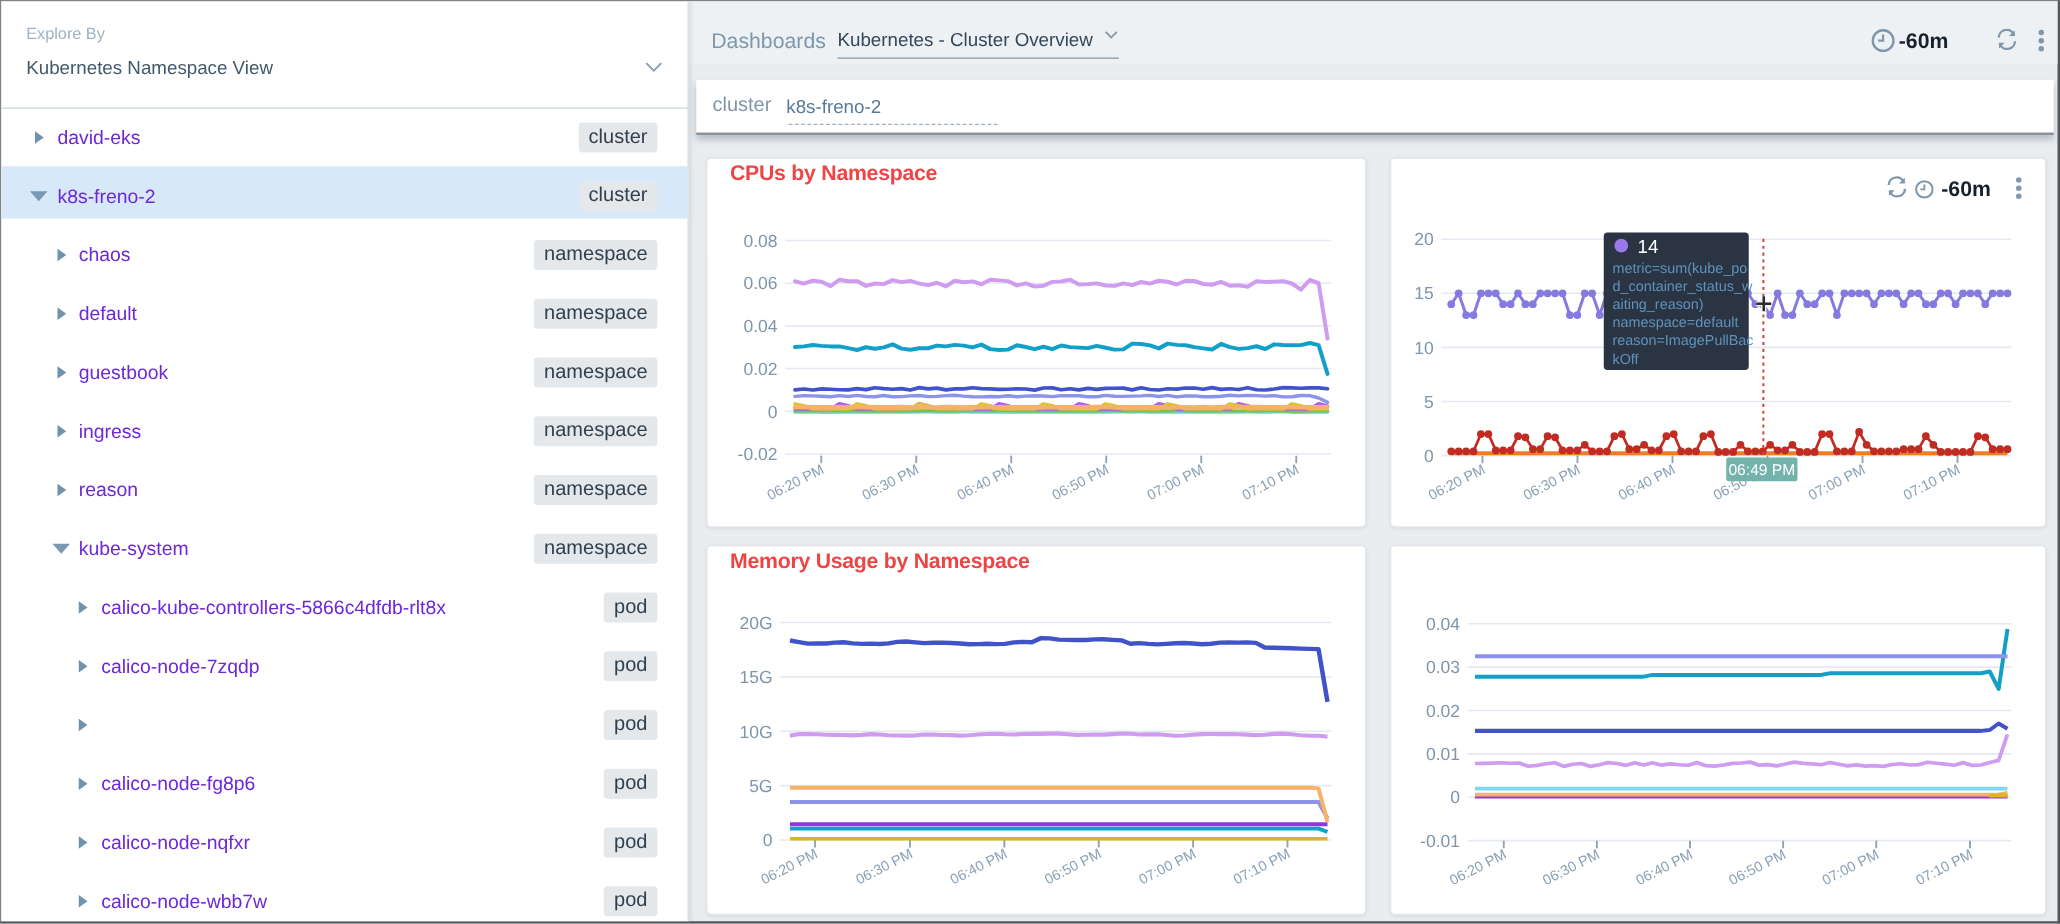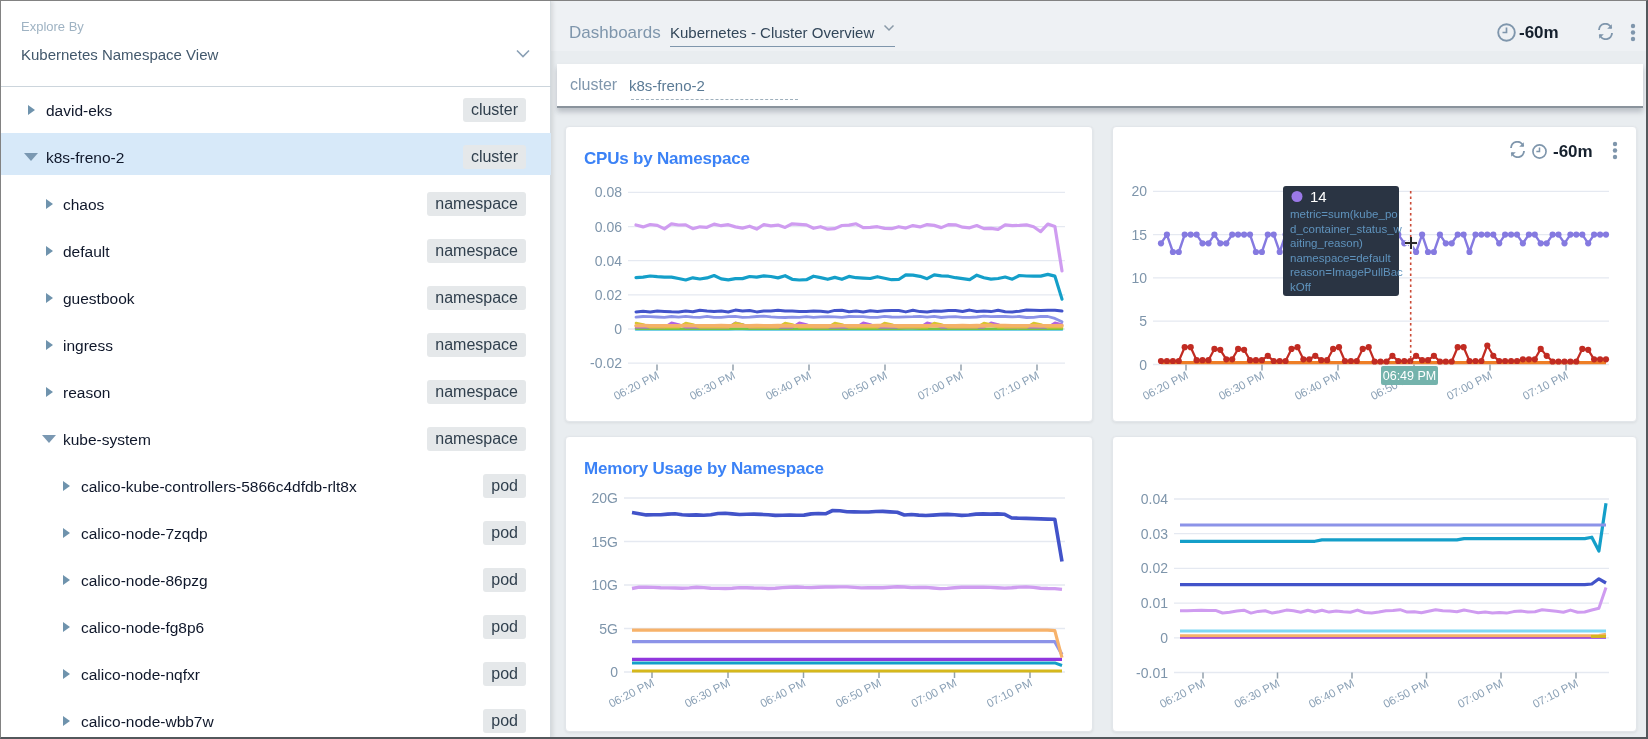--- a/index.html
+++ b/index.html
@@ -5,36 +5,36 @@
 svg text { font-family:"Liberation Sans",sans-serif; }
 #page { position:relative; width:1648px; height:739px; background:#e9edf0; overflow:hidden; border:1px solid #828282; border-right:2px solid #53585c; border-bottom:2px solid #53585c; }
 #sidebar { position:absolute; left:0; top:0; width:550px; height:737px; background:#fff; border-right:1px solid #d4dade; box-shadow:2px 0 4px rgba(0,0,0,0.10); z-index:5; }
 .exby { position:absolute; left:20px; top:18px; font-size:13px; color:#9fb3c3; }
 .viewname { position:absolute; left:20px; top:45px; font-size:15px; color:#42586c; }
 .vchev { position:absolute; left:514px; top:48px; }
 .hdiv { position:absolute; left:0; top:85px; width:550px; border-top:1px solid #ccd5dc; }
 .row { position:absolute; left:0; width:550px; height:47px; }
 .tri-r { position:absolute; top:17.5px; width:0; height:0; border-left:7px solid #6f93ad; border-top:5.5px solid transparent; border-bottom:5.5px solid transparent; }
 .tri-d { position:absolute; top:19px; width:0; height:0; border-top:8.5px solid #7a98b2; border-left:7.5px solid transparent; border-right:7.5px solid transparent; }
-.rlabel { position:absolute; top:0; line-height:47px; font-size:15.5px; color:#0f172a; }
+.rlabel { position:absolute; top:0; line-height:47px; font-size:15.5px; color:#6d28d9; }
 .rtag { position:absolute; right:25px; top:11px; height:24px; line-height:24px; padding:0 8px; background:#e5e8ea; border-radius:3px; font-size:16px; color:#31404e; }
 #topbar { position:absolute; left:550px; top:0; width:1098px; height:50px; background:#eef1f4; }
 .dlabel { position:absolute; left:18px; top:22px; font-size:17px; color:#7f96ac; }
 .dtitle { position:absolute; left:119px; top:16px; font-size:15px; color:#33475a; padding:7px 21px 5px 0; border-bottom:1px solid #7f96ac; }
 .dchev { position:absolute; left:332px; top:23px; }
 .clockico { position:absolute; left:946px; top:22px; }
 .t60 { position:absolute; left:968px; top:22px; font-size:17px; font-weight:bold; color:#16212e; }
 .refico { position:absolute; left:1046px; top:22px; }
 .kebab { position:absolute; left:1079px; top:22px; }
 #scopebar { position:absolute; left:556px; top:63px; width:1086px; height:44px; background:#fff; border-bottom:2px solid #8a939c; box-shadow:0 4px 5px rgba(100,110,120,0.35); z-index:3; }
 .sclabel { position:absolute; left:13px; top:12px; font-size:16px; color:#7f96ac; }
 .scval { position:absolute; left:72px; top:13px; font-size:15px; color:#5a7a95; }
 .scdash { position:absolute; left:74px; top:35px; width:167px; border-top:1px dashed #9fb0bd; }
 .card { position:absolute; background:#fff; border:1px solid #e2e6ea; border-radius:4px; box-shadow:0 1px 3px rgba(0,0,0,0.07); }
-.ctitle { position:absolute; left:18px; top:22px; font-size:17px; font-weight:bold; color:#3b82f6; letter-spacing:-0.2px; }
+.ctitle { position:absolute; left:18px; top:2px; font-size:17px; font-weight:bold; color:#ef4444; letter-spacing:-0.2px; }
 .card svg { position:absolute; left:0; top:0; }
 </style></head><body>
 <div id="page">
   <div id="topbar">
     <span class="dlabel">Dashboards</span>
     <span class="dtitle">Kubernetes - Cluster Overview</span>
     <svg class="dchev" width="12" height="8" viewBox="0 0 12 8">
         <path d="M1.5 1.5 L6 6 L10.5 1.5" fill="none" stroke="#8a9aa8" stroke-width="1.5"></path>
       </svg>
     <svg class="clockico" width="19" height="19" viewBox="0 0 19 19">
@@ -435,21 +435,20 @@
         <span class="rlabel" style="left:80px;">calico-kube-controllers-5866c4dfdb-rlt8x</span>
         <span class="rtag">pod</span>
       </div>
       <div class="row" style="top:509px;">
         <span class="tri-r" style="left:62px;"></span>
         <span class="rlabel" style="left:80px;">calico-node-7zqdp</span>
         <span class="rtag">pod</span>
       </div>
       <div class="row" style="top:556px;">
         <span class="tri-r" style="left:62px;"></span>
-        <span class="rlabel" style="left:80px;">calico-node-86pzg</span>
         <span class="rtag">pod</span>
       </div>
       <div class="row" style="top:603px;">
         <span class="tri-r" style="left:62px;"></span>
         <span class="rlabel" style="left:80px;">calico-node-fg8p6</span>
         <span class="rtag">pod</span>
       </div>
       <div class="row" style="top:650px;">
         <span class="tri-r" style="left:62px;"></span>
         <span class="rlabel" style="left:80px;">calico-node-nqfxr</span>

